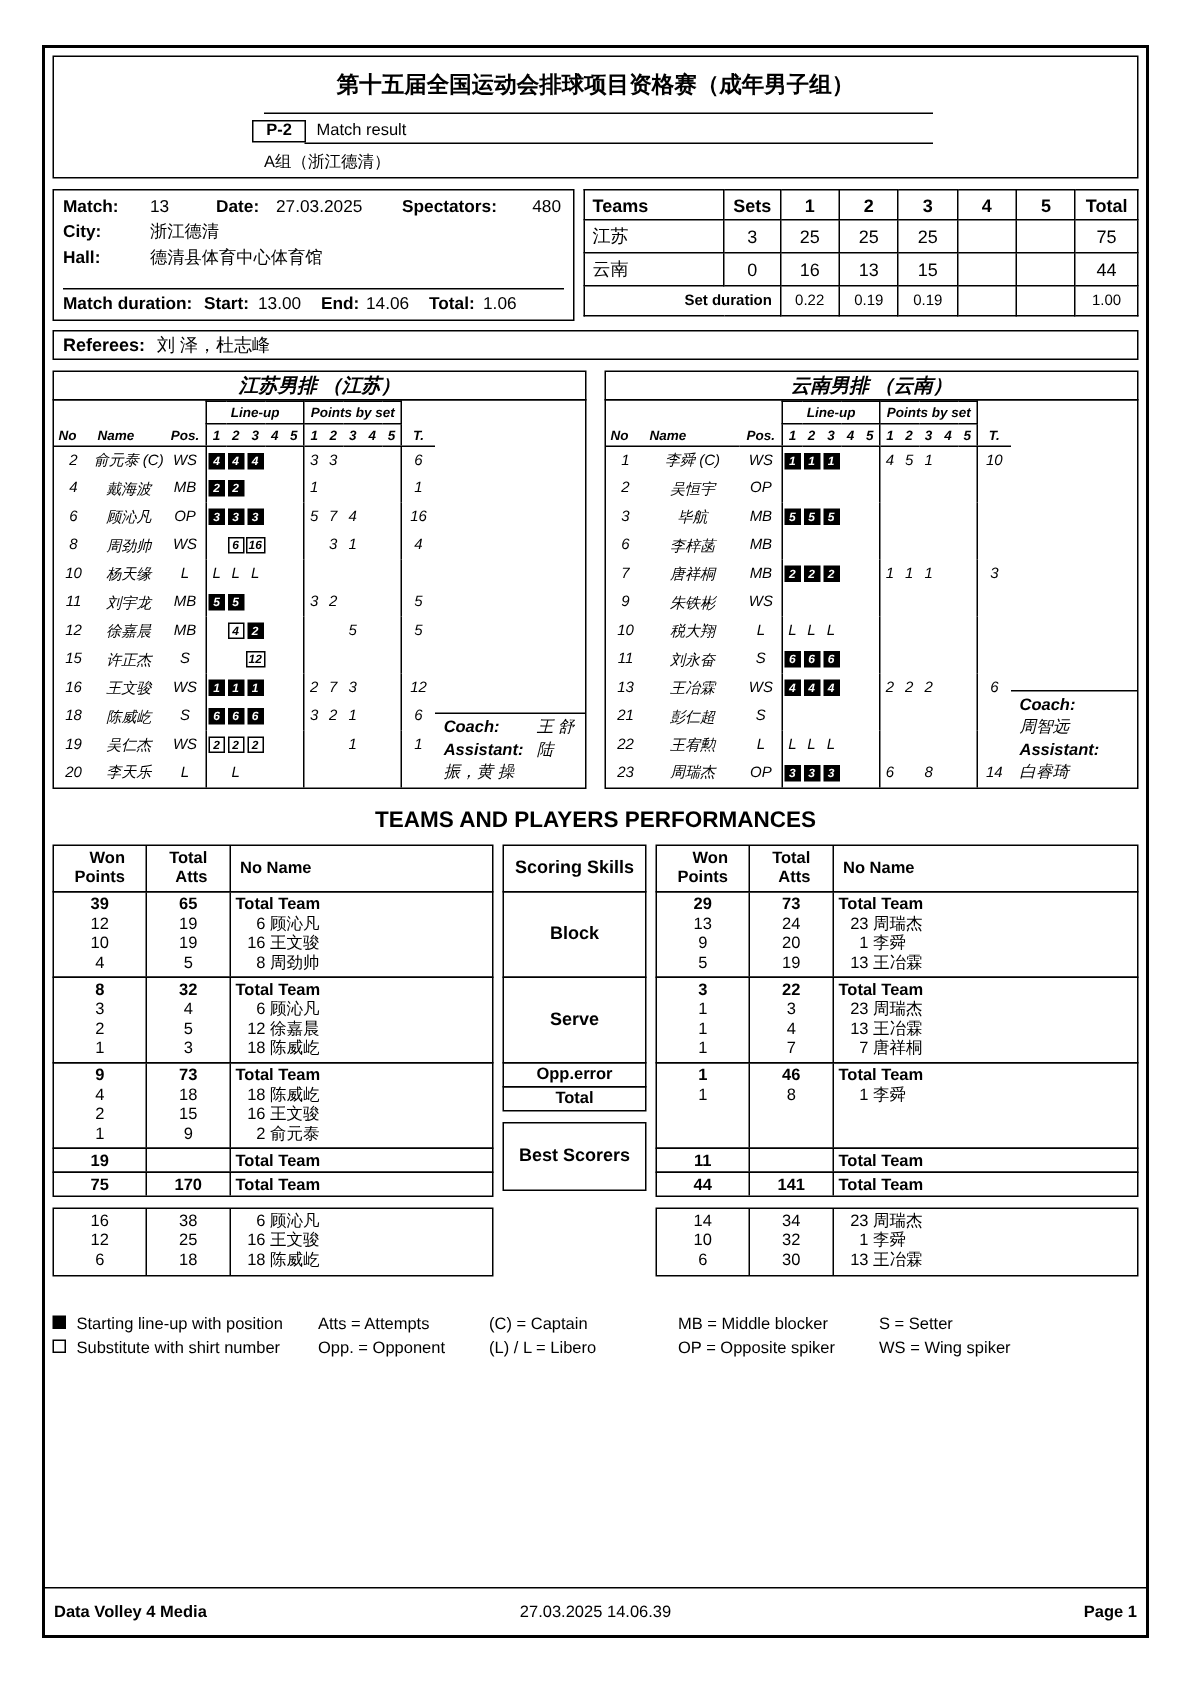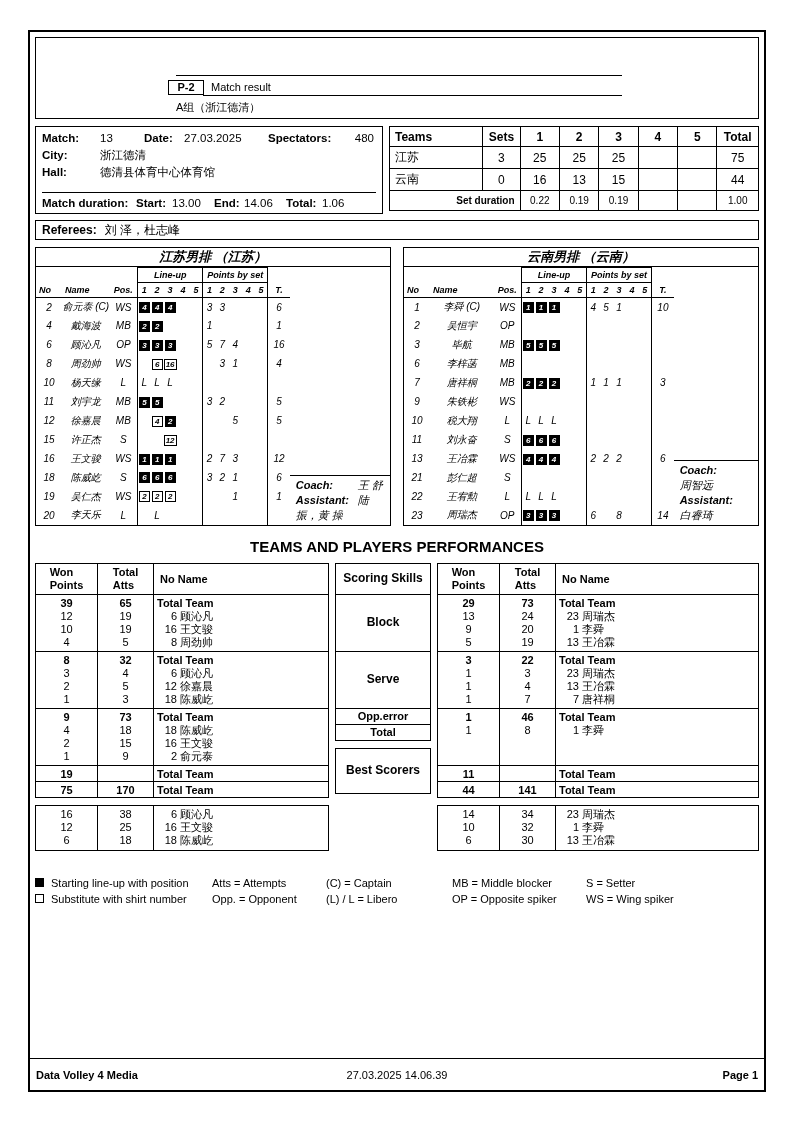--- a/index.html
+++ b/index.html
@@ -74,21 +74,21 @@
   
   .perf-heading { text-align:center; font-weight:bold; font-size:15px; margin:12px 0 8px 0; }
   .perf-row { display:flex; gap:6px; }
   .perf-left { width:294px; } .perf-mid { width:96px; } .perf-right { flex:1; }
   .perf-left > * + *, .perf-mid > * + *, .perf-right > * + * { margin-top:-1px; }
   .stat-box { border:1px solid #000; display:flex; align-items:stretch; }
   .sc1 { width:62px; border-right:1px solid #000; padding-top:2px; }
   .sc2 { width:56px; border-right:1px solid #000; padding-top:2px; }
   .sc3 { flex:1; padding-top:2px; }
   .hdrbox .sc1, .hdrbox .sc2 { display:flex; align-items:center; justify-content:center;
-       font-weight:bold; white-space:pre-line; text-align:left; padding-top:0; line-height:1.2; }
+       font-weight:bold; white-space:pre-line; text-align:right; padding-top:0; line-height:1.2; }
   .hdrbox .sc3 { display:flex; align-items:center; font-weight:bold; padding:0 0 0 6px; }
   .sline { height:13px; line-height:13px; font-size:11px; text-align:center; white-space:nowrap; }
   .sline.nm { text-align:left; padding-left:3px; }
   .sline.bold { font-weight:bold; }
   .no3 { display:inline-block; width:20px; text-align:right; }
   .h32{height:32px;} .h58{height:58px;} .h17{height:17px;} .h46{height:46px;}
   .mid-box { border:1px solid #000; display:flex; align-items:center; justify-content:center;
              font-weight:bold; font-size:12px; text-align:center; line-height:1.15; }
   .mid-box.f11 { font-size:11px; }
   .gap { height:9px; border:none !important; }
@@ -108,20 +108,21 @@
   .footer .fl { flex:1; text-align:left; font-weight:bold; }
   .footer .fc { flex:1; text-align:center; }
   .footer .fr { flex:1; text-align:right; font-weight:bold; }
 </style>
 </head>
 <body>
 
 <div class="outer">
 
   <div class="title-box">
+    <div class="doc-title">第十五届全国运动会排球项目资格赛（成年男子组）</div>
     <div class="tline1"></div>
     <div class="p2-box">P-2</div>
     <div class="p2-label">Match result</div>
     <div class="tline2"></div>
     <div class="group-line">A组（浙江德清）</div>
   </div>
 
   <div class="row1">
     <div class="match-info">
       <div class="mi-row">

